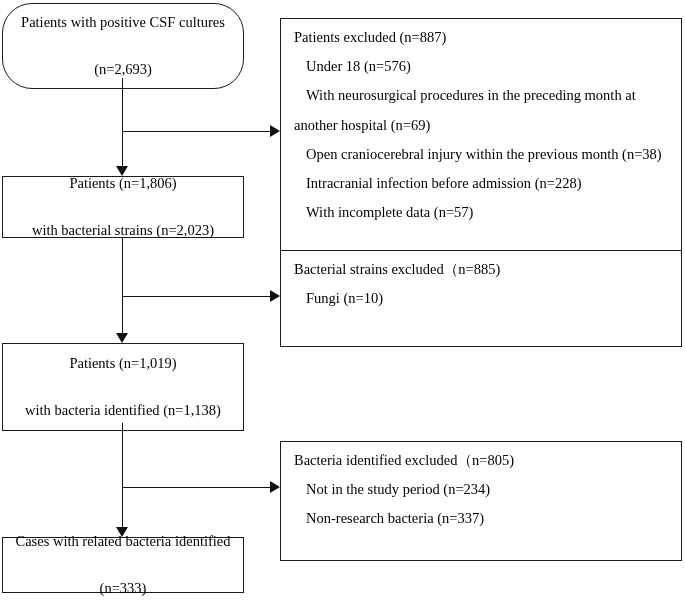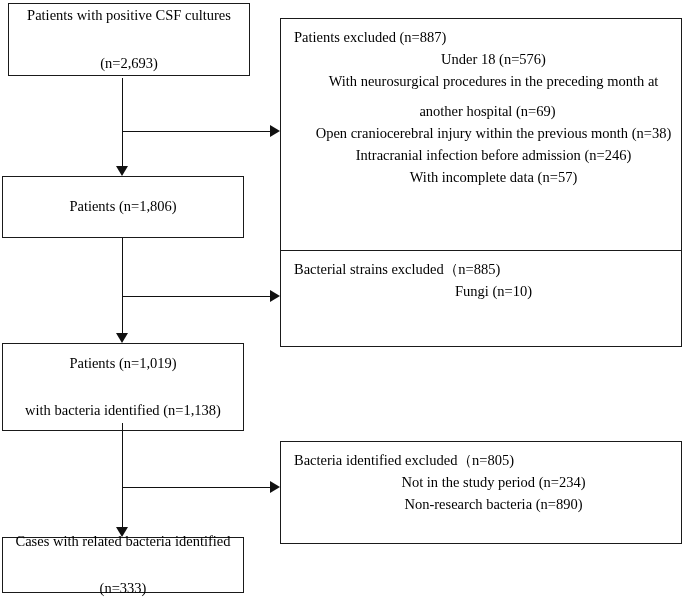--- a/index.html
+++ b/index.html
@@ -48,24 +48,24 @@
   }
   .box-excl .head {
     font-size: 14.5px;
     line-height: 1.12;
     text-align: left;
     white-space: nowrap;
   }
   .box-excl .item {
     font-size: 14.5px;
     line-height: 1.12;
-    text-align: center;
+    text-align: left;
     white-space: nowrap;
     padding-left: 12px;
-    margin-top: 6px;
+    margin-top: 13px;
   }
   .box-excl .item.wrap {
     white-space: normal;
     padding-left: 12px;
     text-indent: 0;
   }
   .box-excl .item .cont {
     display: block;
     margin-left: -12px;
     margin-top: 13px;
@@ -97,60 +97,61 @@
     border-top: 6px solid transparent;
     border-bottom: 6px solid transparent;
     border-left: 10px solid #111111;
   }
 </style>
 </head>
 <body>
 
 <div id="flow">
 
-  <div class="box box-main" style="left:8px; top:3px; width:242px; height:73px;">
+  <div class="box box-main" style="left:2px; top:3px; width:242px; height:86px;border-radius:30px;">
     <div class="line">Patients with positive CSF cultures</div>
     <div class="line">(n=2,693)</div>
   </div>
 
   <div class="box box-main" style="left:2px; top:176px; width:242px; height:62px;">
     <div class="line">Patients (n=1,806)</div>
+    <div class="line">with bacterial strains (n=2,023)</div>
   </div>
 
   <div class="box box-main" style="left:2px; top:343px; width:242px; height:88px;">
     <div class="line">Patients (n=1,019)</div>
     <div class="line">with bacteria identified (n=1,138)</div>
   </div>
 
   <div class="box box-main" style="left:2px; top:537px; width:242px; height:56px;">
     <div class="line">Cases with related bacteria identified</div>
     <div class="line">(n=333)</div>
   </div>
 
   <div class="box box-excl" style="left:280px; top:18px; width:402px; height:260px;">
     <div class="head">Patients excluded (n=887)</div>
     <div class="item">Under 18 (n=576)</div>
     <div class="item wrap">
       <span>With neurosurgical procedures in the preceding month at</span>
       <span class="cont">another hospital (n=69)</span>
     </div>
     <div class="item">Open craniocerebral injury within the previous month (n=38)</div>
-    <div class="item">Intracranial infection before admission (n=246)</div>
+    <div class="item">Intracranial infection before admission (n=228)</div>
     <div class="item">With incomplete data (n=57)</div>
   </div>
 
   <div class="box box-excl" style="left:280px; top:250px; width:402px; height:97px;">
     <div class="head">Bacterial strains excluded（n=885)</div>
     <div class="item">Fungi (n=10)</div>
   </div>
 
-  <div class="box box-excl" style="left:280px; top:441px; width:402px; height:103px;">
+  <div class="box box-excl" style="left:280px; top:441px; width:402px; height:120px;">
     <div class="head">Bacteria identified excluded（n=805)</div>
     <div class="item">Not in the study period (n=234)</div>
-    <div class="item">Non-research bacteria (n=890)</div>
+    <div class="item">Non-research bacteria (n=337)</div>
   </div>
 
   <div class="vline" style="left:122px; top:78px; height:88px;"></div>
   <div class="arrow-down" style="left:116px; top:166px;"></div>
 
   <div class="vline" style="left:122px; top:238px; height:95px;"></div>
   <div class="arrow-down" style="left:116px; top:333px;"></div>
 
   <div class="vline" style="left:122px; top:423px; height:104px;"></div>
   <div class="arrow-down" style="left:116px; top:527px;"></div>

